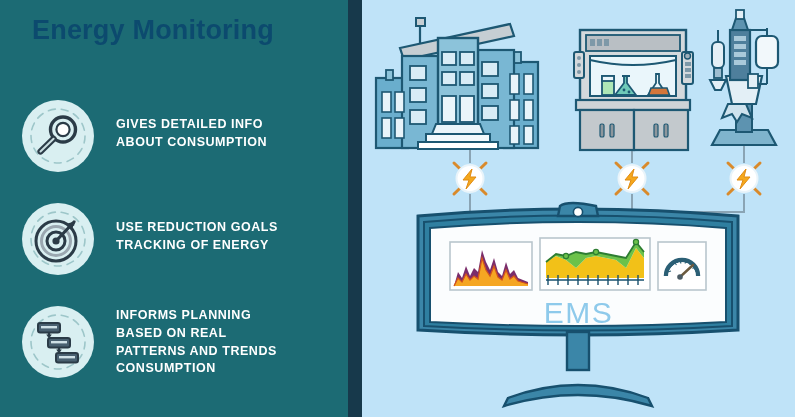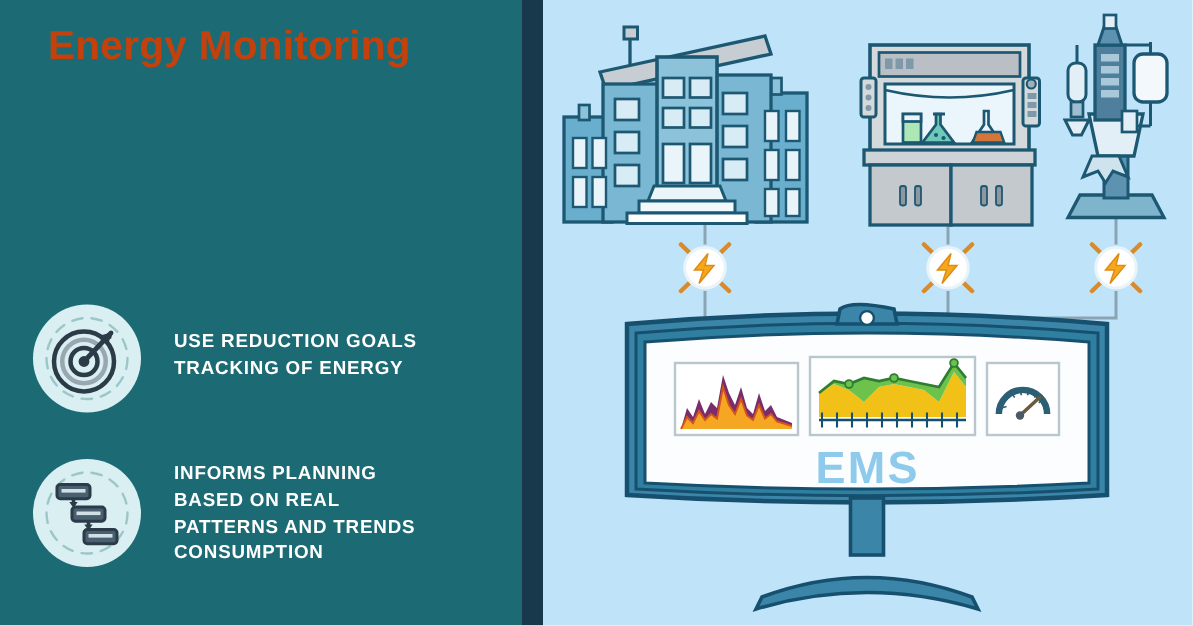--- a/index.html
+++ b/index.html
@@ -3,55 +3,70 @@
 <meta charset="utf-8">
 <style>
   html,body{margin:0;padding:0;background:#fff;}
   body{font-family:"Liberation Sans",sans-serif;}
   #page{position:relative;width:795px;height:417px;overflow:hidden;background:#bfe3f8;}
 
   
   #left-panel{position:absolute;left:0;top:0;width:348px;height:417px;background:#1c6b74;}
   #divider{position:absolute;left:348px;top:0;width:14px;height:417px;background:#17394b;}
 
-  #title{position:absolute;left:32px;top:14px;width:300px;color:#c2410c;
+  #title{position:absolute;left:32px;top:14px;width:300px;color:#0c4a6e;
          font-size:27px;font-weight:bold;line-height:1.22;letter-spacing:.2px;}
 
   .feature{position:absolute;left:22px;width:320px;display:flex;align-items:flex-start;}
   .f1{top:100px;}
   .f2{top:203px;}
   .f3{top:306px;}
 
   .icon-badge{width:72px;height:72px;flex:0 0 72px;border-radius:50%;
               background:#d9eff1;position:relative;}
   .icon-badge svg{position:absolute;left:0;top:0;}
 
   .feature-text{margin-left:22px;margin-top:16px;color:#ffffff;font-size:12.5px;
                 font-weight:bold;line-height:1.42;letter-spacing:.55px;}
   .f3 .feature-text{margin-top:1px;}
 
   
   #right-panel{position:absolute;left:362px;top:0;width:433px;height:417px;background:#bfe3f8;}
   #right-panel svg{position:absolute;left:0;top:0;}
 
   #ems-label{position:absolute;left:0;top:296px;width:433px;text-align:center;
-             color:#8ecaeb;font-size:30px;font-weight:bold;letter-spacing:1.5px;}
+             color:#8ecaeb;font-size:30px;font-weight:normal;letter-spacing:1.5px;}
 </style>
 </head>
 <body>
 
 <div id="page">
 
   <div id="left-panel"></div>
   <div id="divider"></div>
 
   <div id="title">
     <div>Energy Monitoring</div>
   </div>
 
+  <div class="feature f1">
+    <div class="icon-badge">
+      <svg width="72" height="72" viewBox="0 0 72 72">
+        <circle cx="36" cy="36" r="27" fill="none" stroke="#9dc6c9" stroke-width="1.6" stroke-dasharray="7 6" stroke-linecap="round"></circle>
+        <circle cx="41" cy="29.5" r="12.5" fill="none" stroke="#2b3b47" stroke-width="3.4"></circle>
+        <circle cx="41" cy="29.5" r="6.6" fill="#ffffff" stroke="#2b3b47" stroke-width="2.2"></circle>
+        <line x1="31.6" y1="38.8" x2="18.5" y2="51.5" stroke="#2b3b47" stroke-width="6.2" stroke-linecap="round"></line>
+        <line x1="31.6" y1="38.8" x2="18.5" y2="51.5" stroke="#c9dde0" stroke-width="2" stroke-linecap="round"></line>
+      </svg>
+    </div>
+    <div class="feature-text">
+      <div>GIVES DETAILED INFO</div>
+      <div>ABOUT CONSUMPTION</div>
+    </div>
+  </div>
 
   <div class="feature f2">
     <div class="icon-badge">
       <svg width="72" height="72" viewBox="0 0 72 72">
         <circle cx="36" cy="36" r="27" fill="none" stroke="#9dc6c9" stroke-width="1.6" stroke-dasharray="7 6" stroke-linecap="round"></circle>
         <circle cx="34" cy="38" r="20" fill="none" stroke="#2b3b47" stroke-width="3"></circle>
         <circle cx="34" cy="38" r="14.5" fill="none" stroke="#9aa7b0" stroke-width="3"></circle>
         <circle cx="34" cy="38" r="9" fill="none" stroke="#2b3b47" stroke-width="3"></circle>
         <circle cx="34" cy="38" r="3.6" fill="#2b3b47"></circle>
         <line x1="34" y1="38" x2="52" y2="19" stroke="#2b3b47" stroke-width="3.2" stroke-linecap="round"></line>

